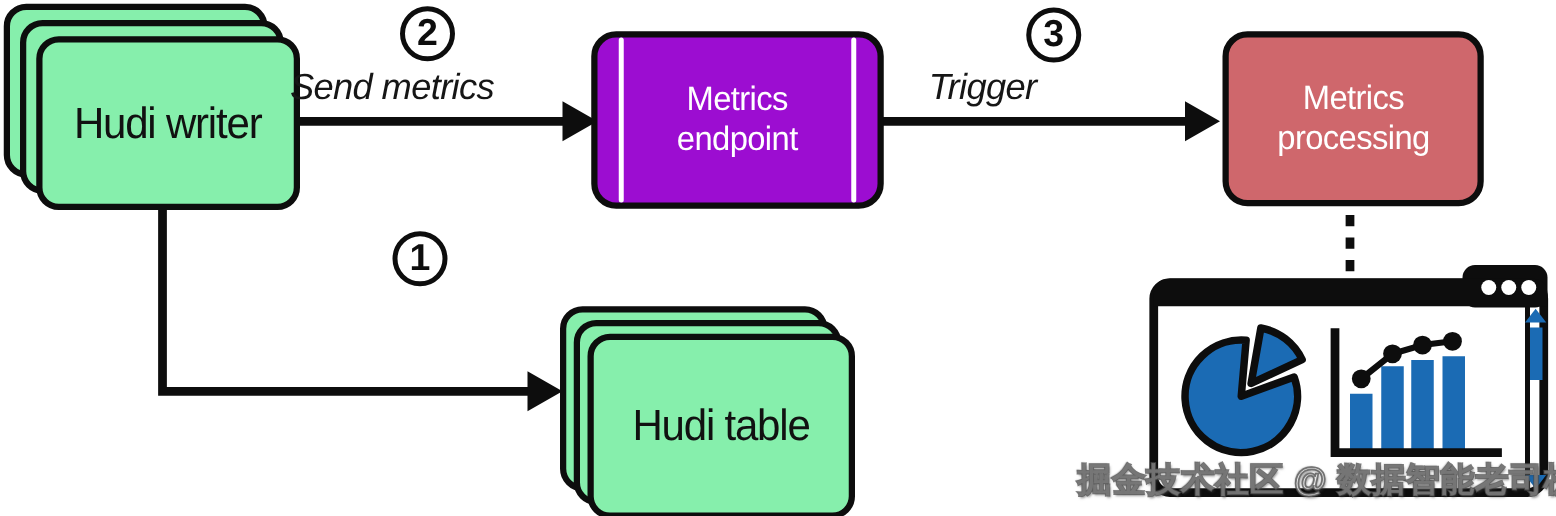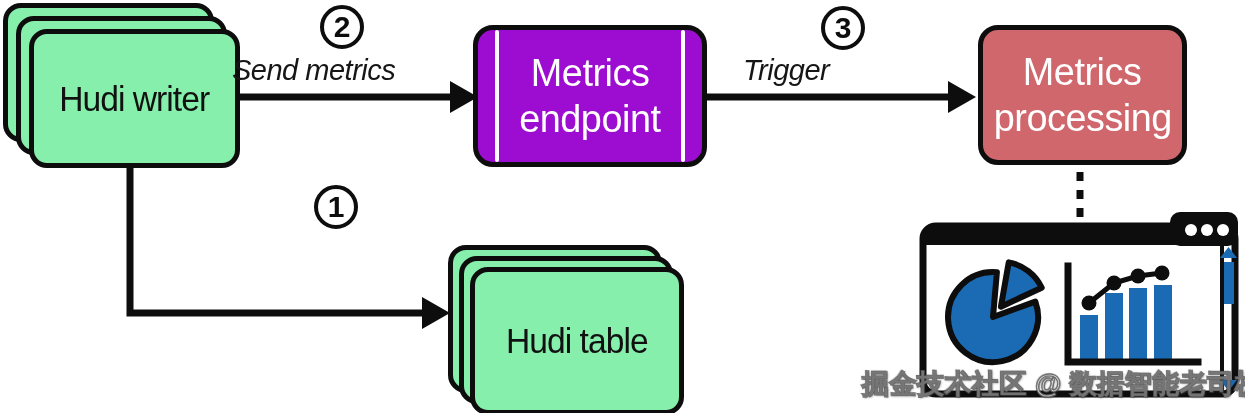--- a/index.html
+++ b/index.html
@@ -19,21 +19,21 @@
   .card.table{width:214px;height:148px;}
   .card-label{
     color:#111;font-size:35px;letter-spacing:-1px;white-space:nowrap;
     transform:scaleX(.96);
   }
 
   
   .node{
     position:absolute;box-sizing:border-box;border:5px solid #0d0d0d;border-radius:20px;
     display:flex;flex-direction:column;align-items:center;justify-content:center;
-    color:#fff;font-size:39px;line-height:1.18;letter-spacing:-.5px;text-align:center;
+    color:#fff;font-size:27px;line-height:1.18;letter-spacing:-.5px;text-align:center;
   }
   .node .nline{display:block;transform:scaleX(.97);}
   .node.endpoint{left:473px;top:25px;width:234px;height:142px;background:#9c0dd1;}
   .node.processing{left:978px;top:25px;width:209px;height:140px;background:#cf676c;}
   .stripe{
     position:absolute;top:0;bottom:0;width:4px;background:#fff;border-radius:2px;
   }
   .stripe.left{left:17px;}
   .stripe.right{right:17px;}
 

